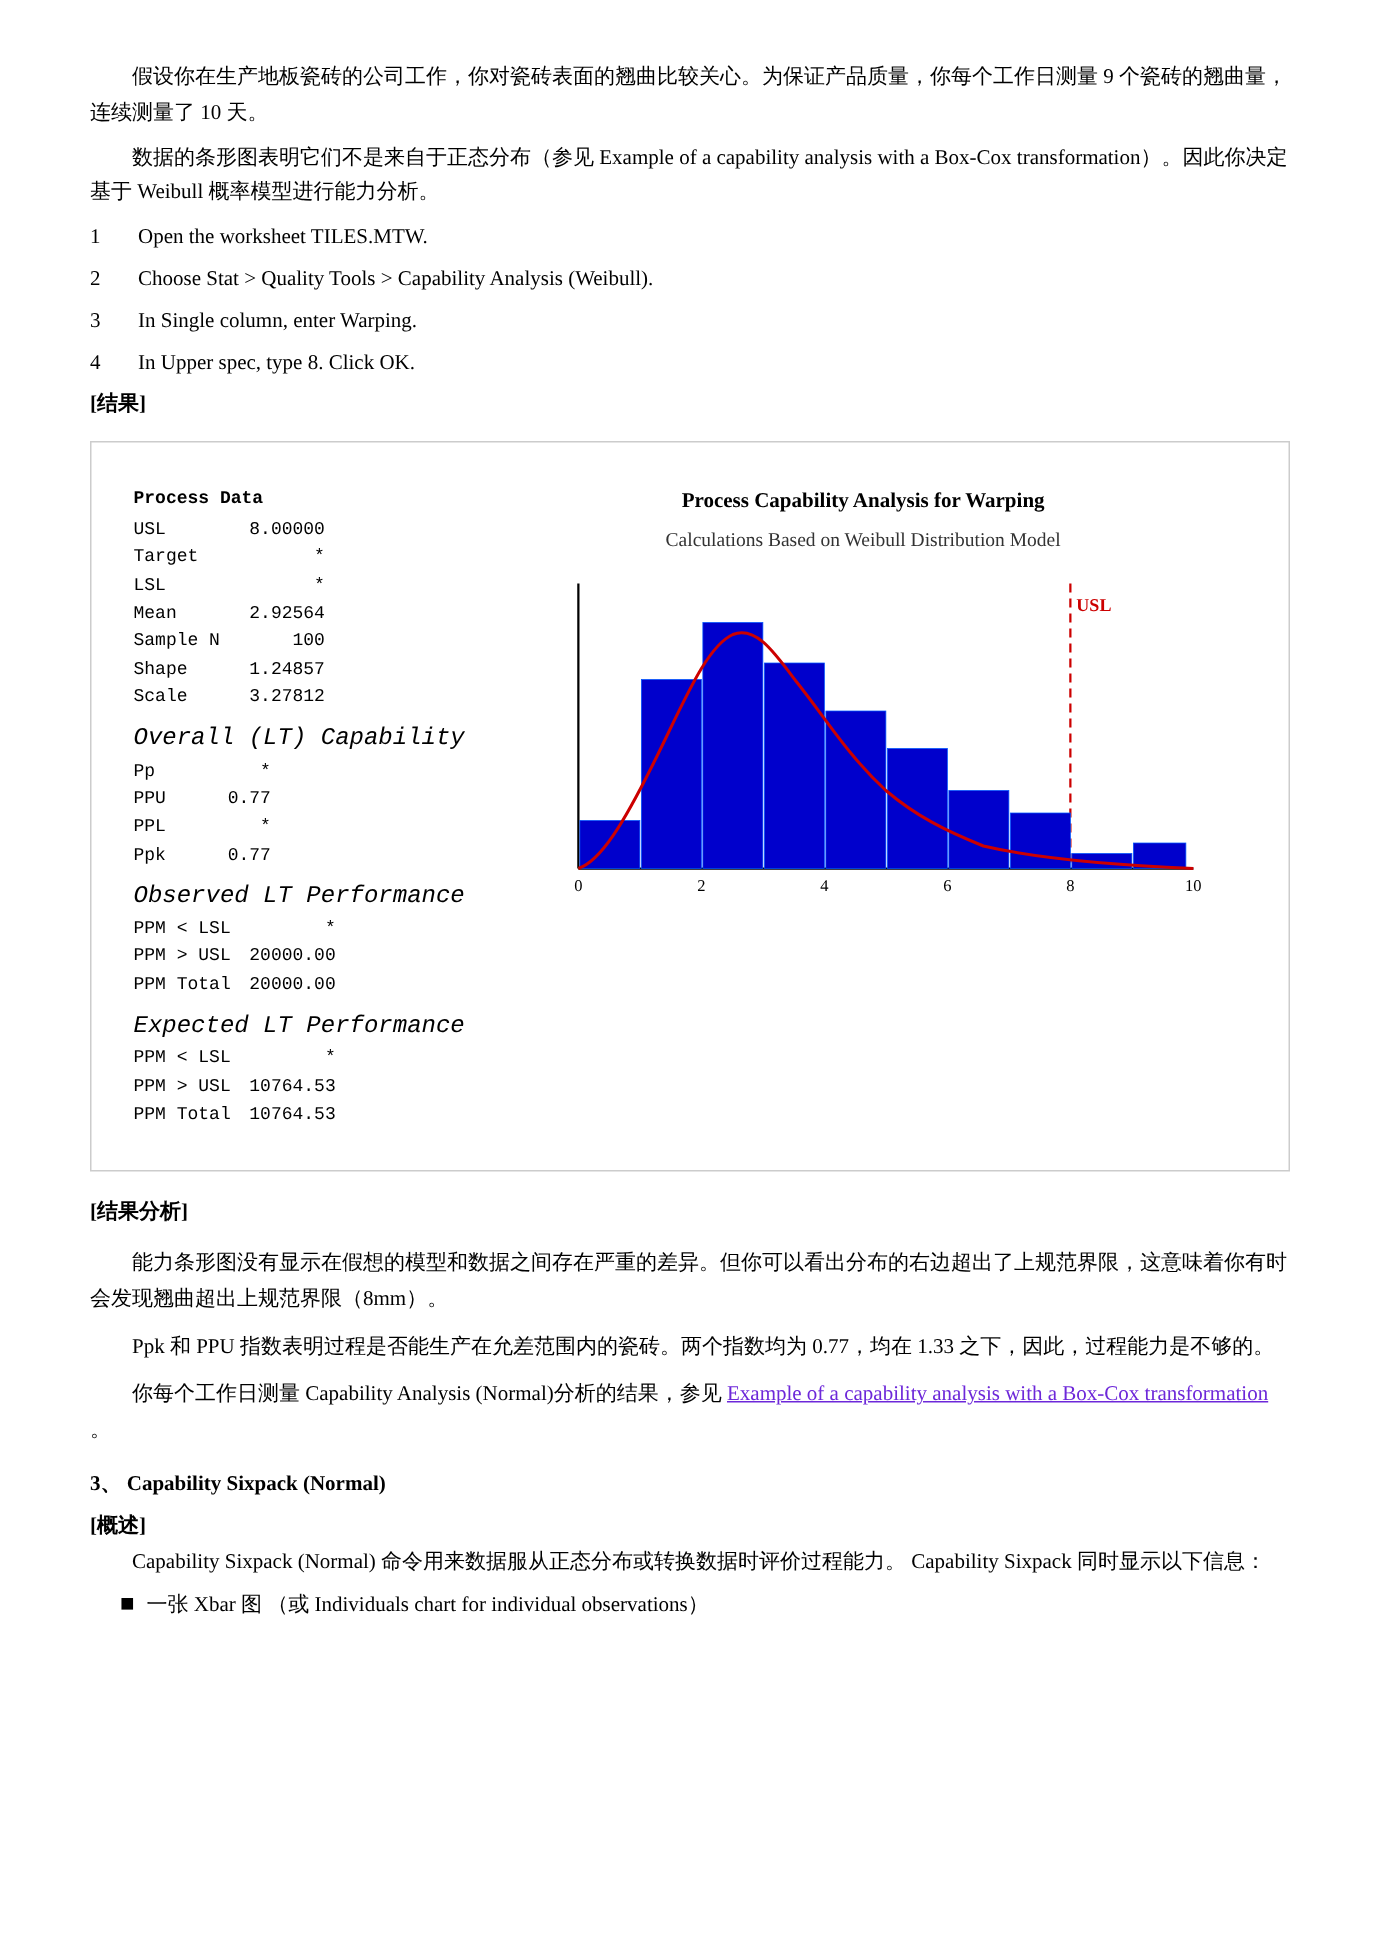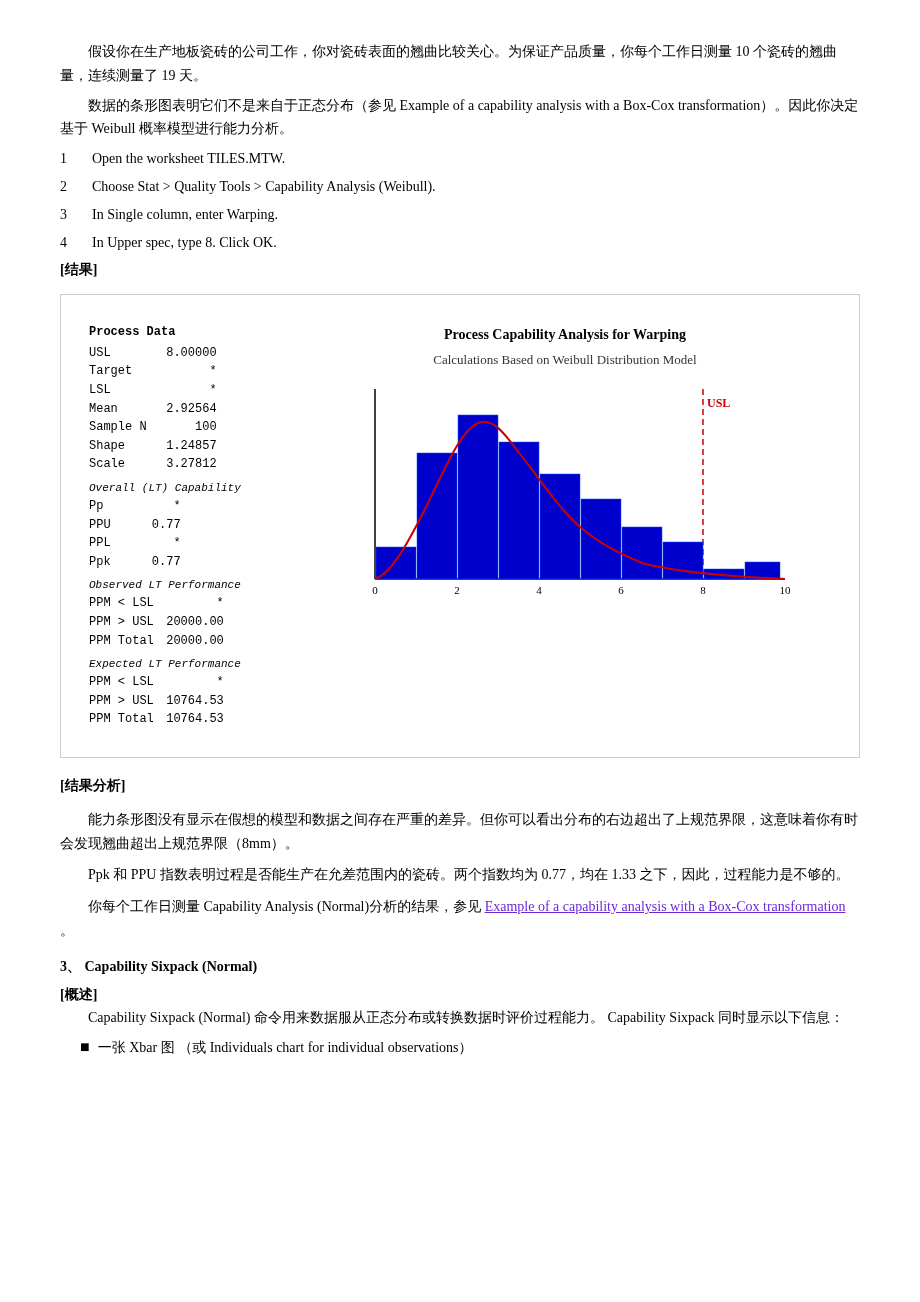--- a/index.html
+++ b/index.html
@@ -27,21 +27,21 @@
     .process-data {
       min-width: 200px;
       font-size: 12px;
       font-family: "Courier New", monospace;
       line-height: 1.55;
     }
     .process-data .pd-title { font-weight: bold; margin-bottom: 2px; }
     .process-data table { border-collapse: collapse; font-size: 12px; }
     .process-data table td { padding: 0 6px 0 0; white-space: nowrap; }
     .process-data table td:last-child { text-align: right; min-width: 70px; }
-    .process-data .section-header { font-style: italic; margin-top: 6px; font-size: 11px; }
+    .process-data .section-header { font-style: italic; margin-top: 6px; font-size: 16px; }
     .chart-area {
       flex: 1;
       display: flex;
       flex-direction: column;
       align-items: center;
       padding-left: 10px;
     }
     .chart-title { font-size: 14px; font-weight: bold; text-align: center; margin-bottom: 2px; }
     .chart-subtitle { font-size: 13px; text-align: center; margin-bottom: 8px; color: #333; }
     .chart-plot { position: relative; width: 100%; height: 240px; }
@@ -49,21 +49,21 @@
     .result-analysis { margin: 10px 0; }
     .result-analysis p { margin-bottom: 8px; }
     .blue-link { color: #6d28d9; text-decoration: underline; }
     .section-heading { font-weight: bold; margin: 12px 0 4px 0; }
     .bullet-item { display: flex; gap: 8px; align-items: flex-start; margin-left: 20px; }
     .bullet-square { font-size: 16px; line-height: 1.4; }
   </style>
 </head>
 <body>
 
-<p class="indent section-para">假设你在生产地板瓷砖的公司工作，你对瓷砖表面的翘曲比较关心。为保证产品质量，你每个工作日测量 10 个瓷砖的翘曲量，连续测量了 19 天。</p>
+<p class="indent section-para">假设你在生产地板瓷砖的公司工作，你对瓷砖表面的翘曲比较关心。为保证产品质量，你每个工作日测量 9 个瓷砖的翘曲量，连续测量了 10 天。</p>
 <p class="indent section-para">数据的条形图表明它们不是来自于正态分布（参见 Example of a capability analysis with a Box-Cox transformation）。因此你决定基于 Weibull 概率模型进行能力分析。</p>
 
 <ol class="steps">
   <li>
     <span class="num">1</span>
     <span>Open the worksheet TILES.MTW.</span>
   </li>
   <li>
     <span class="num">2</span>
     <span>Choose Stat &gt; Quality Tools &gt; Capability Analysis (Weibull).</span>

